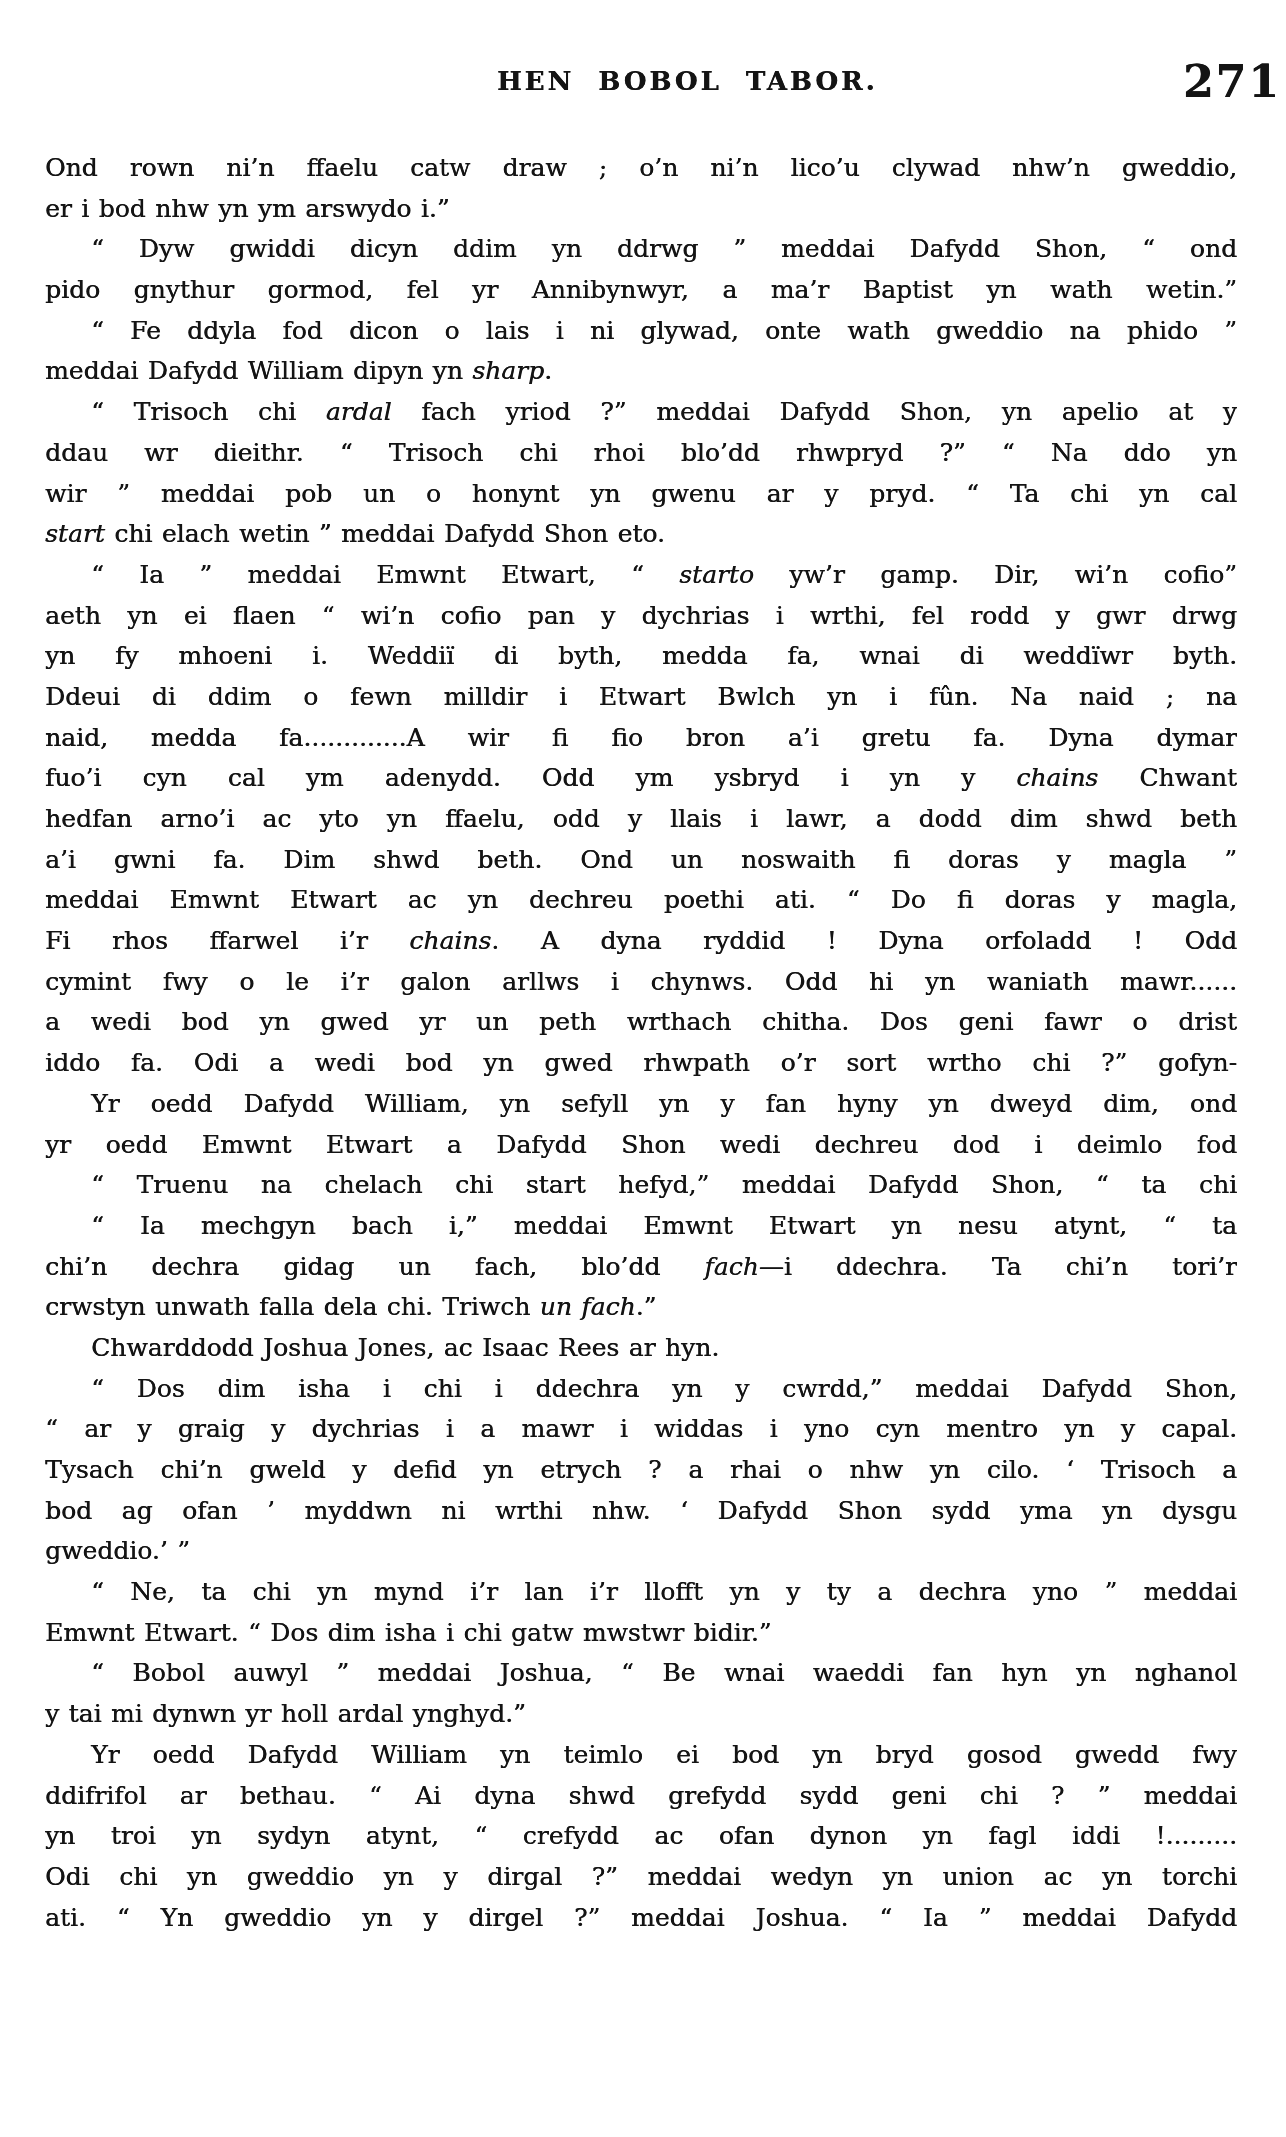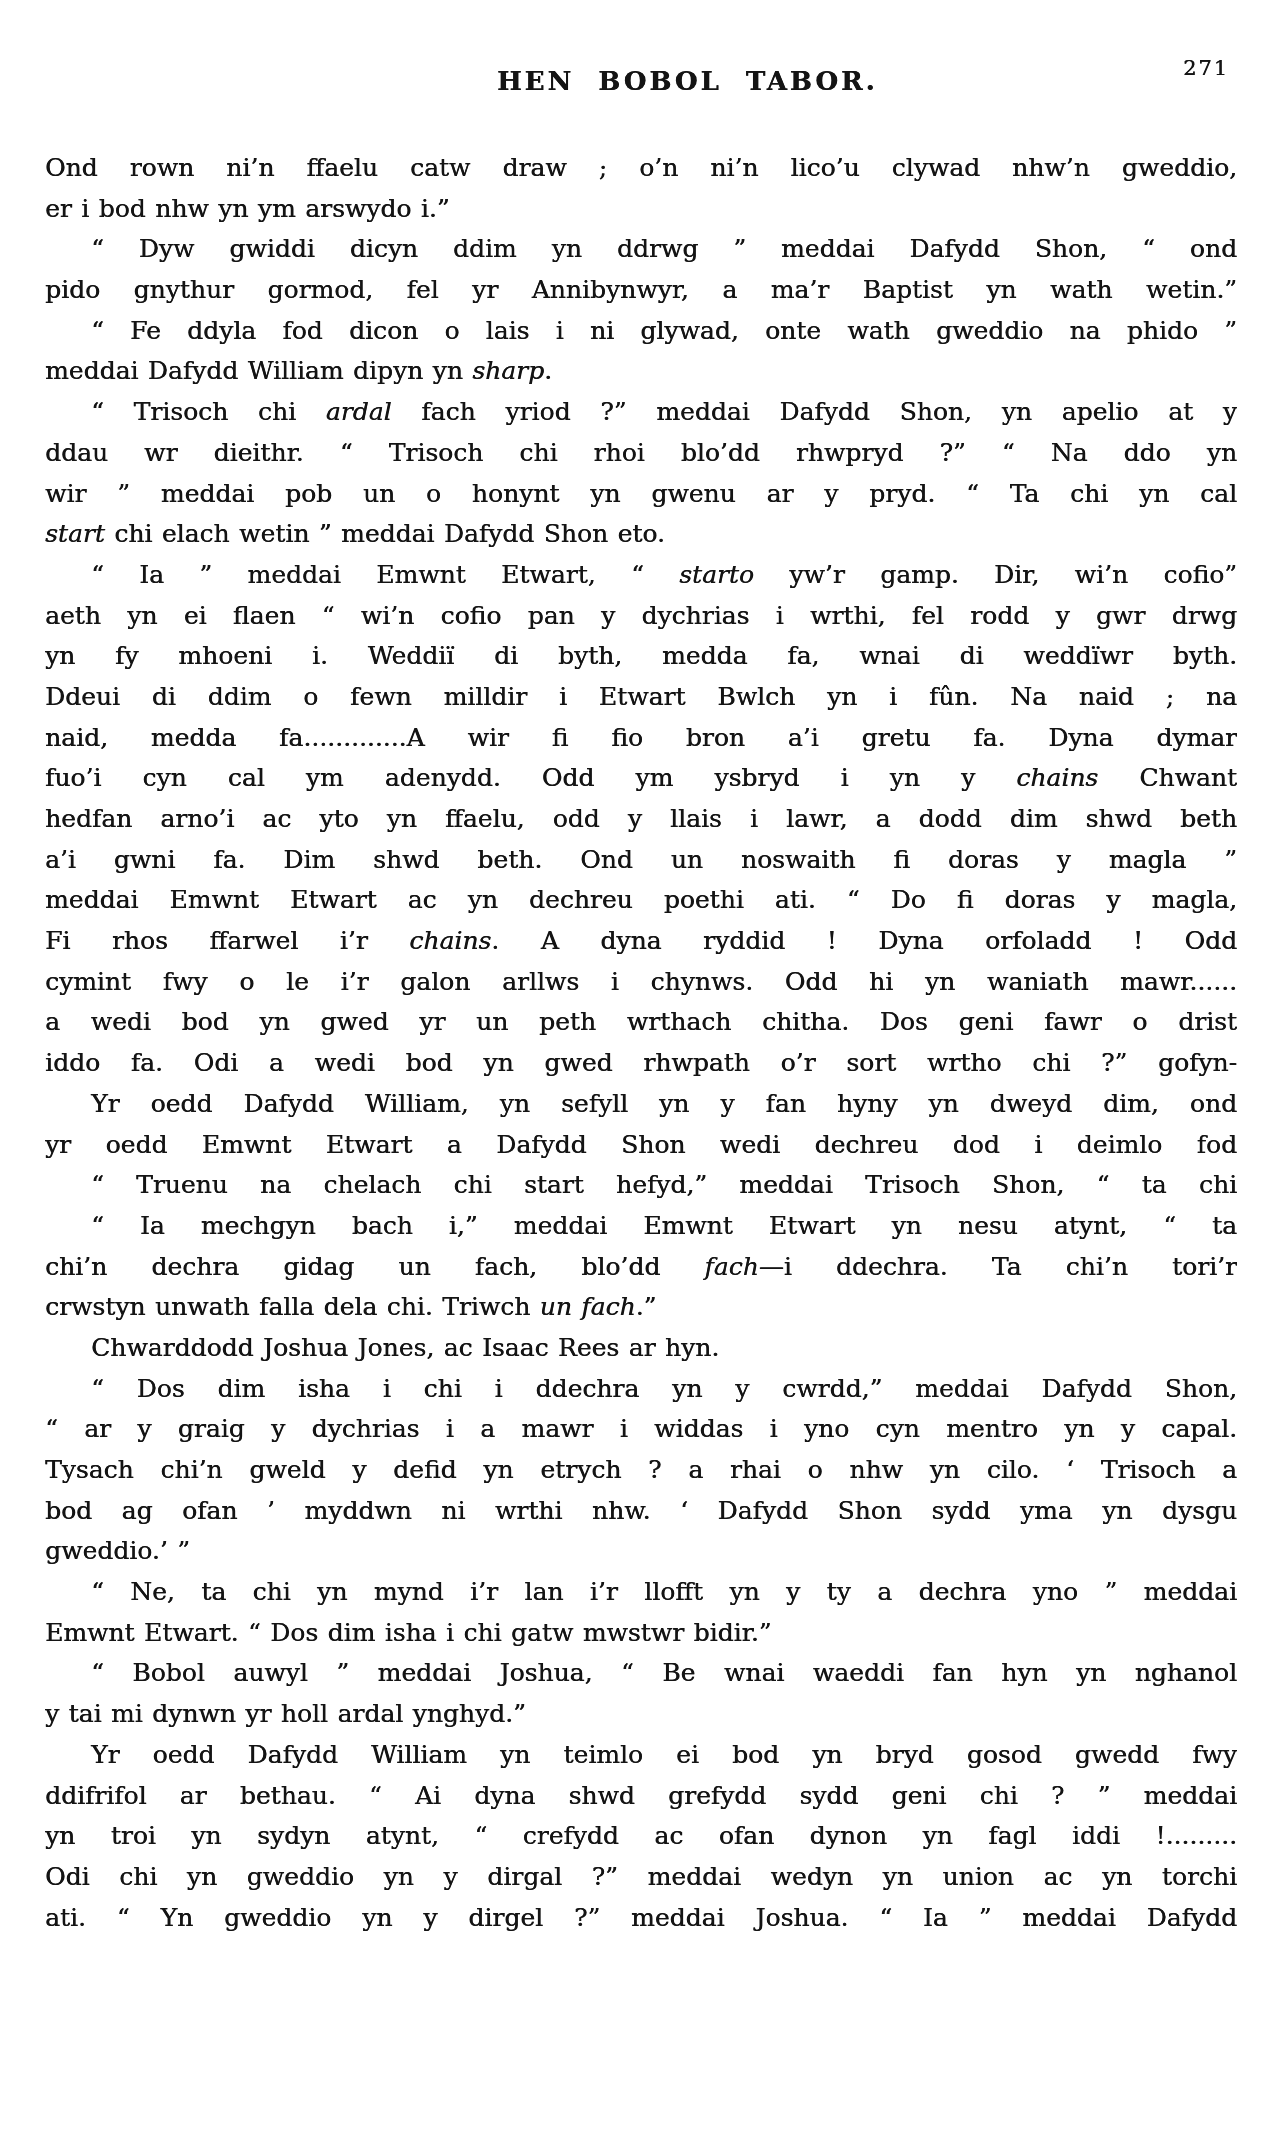--- a/index.html
+++ b/index.html
@@ -21,22 +21,22 @@
     left: 497px; top: 66px;
     font-size: 26px;
     font-weight: bold;
     letter-spacing: 3px;
     word-spacing: 12px;
     white-space: nowrap;
   }
   .page-number {
     position: absolute;
     left: 1183px; top: 56px;
-    font-size: 21px;
-    font-weight: normal;
+    font-size: 44px;
+    font-weight: bold;
     letter-spacing: 2px;
   }
   .body-text {
     position: absolute;
     left: 45px; top: 148px;
     width: 1192px;
   }
   .line {
     height: 40.7px;
     line-height: 40.7px;
@@ -80,21 +80,21 @@
       <div class="line just"><span class="rm">fuo’i cyn cal ym adenydd. Odd ym ysbryd i yn y </span><span class="it">chains</span><span class="rm"> Chwant</span></div>
       <div class="line just"><span class="rm">hedfan arno’i ac yto yn ffaelu, odd y llais i lawr, a dodd dim shwd beth</span></div>
       <div class="line just"><span class="rm">a’i gwni fa. Dim shwd beth. Ond un noswaith fi doras y magla ”</span></div>
       <div class="line just"><span class="rm">meddai Emwnt Etwart ac yn dechreu poethi ati. “ Do fi doras y magla,</span></div>
       <div class="line just"><span class="rm">Fi rhos ffarwel i’r </span><span class="it">chains</span><span class="rm">. A dyna ryddid ! Dyna orfoladd ! Odd</span></div>
       <div class="line just"><span class="rm">cymint fwy o le i’r galon arllws i chynws. Odd hi yn waniath mawr......</span></div>
       <div class="line just"><span class="rm">a wedi bod yn gwed yr un peth wrthach chitha. Dos geni fawr o drist</span></div>
       <div class="line just"><span class="rm">iddo fa. Odi a wedi bod yn gwed rhwpath o’r sort wrtho chi ?” gofyn-</span></div>
       <div class="line indent just"><span class="rm">Yr oedd Dafydd William, yn sefyll yn y fan hyny yn dweyd dim, ond</span></div>
       <div class="line just"><span class="rm">yr oedd Emwnt Etwart a Dafydd Shon wedi dechreu dod i deimlo fod</span></div>
-      <div class="line indent just"><span class="rm">“ Truenu na chelach chi start hefyd,” meddai Trisoch Shon, “ ta chi</span></div>
+      <div class="line indent just"><span class="rm">“ Truenu na chelach chi start hefyd,” meddai Dafydd Shon, “ ta chi</span></div>
       <div class="line indent just"><span class="rm">“ Ia mechgyn bach i,” meddai Emwnt Etwart yn nesu atynt, “ ta</span></div>
       <div class="line just"><span class="rm">chi’n dechra gidag un fach, blo’dd </span><span class="it">fach</span><span class="rm">—i ddechra. Ta chi’n tori’r</span></div>
       <div class="line"><span class="rm">crwstyn unwath falla dela chi. Triwch </span><span class="it">un fach</span><span class="rm">.”</span></div>
       <div class="line indent"><span class="rm">Chwarddodd Joshua Jones, ac Isaac Rees ar hyn.</span></div>
       <div class="line indent just"><span class="rm">“ Dos dim isha i chi i ddechra yn y cwrdd,” meddai Dafydd Shon,</span></div>
       <div class="line just"><span class="rm">“ ar y graig y dychrias i a mawr i widdas i yno cyn mentro yn y capal.</span></div>
       <div class="line just"><span class="rm">Tysach chi’n gweld y defid yn etrych ? a rhai o nhw yn cilo. ‘ Trisoch a</span></div>
       <div class="line just"><span class="rm">bod ag ofan ’ myddwn ni wrthi nhw. ‘ Dafydd Shon sydd yma yn dysgu</span></div>
       <div class="line"><span class="rm">gweddio.’ ”</span></div>
       <div class="line indent just"><span class="rm">“ Ne, ta chi yn mynd i’r lan i’r llofft yn y ty a dechra yno ” meddai</span></div>

